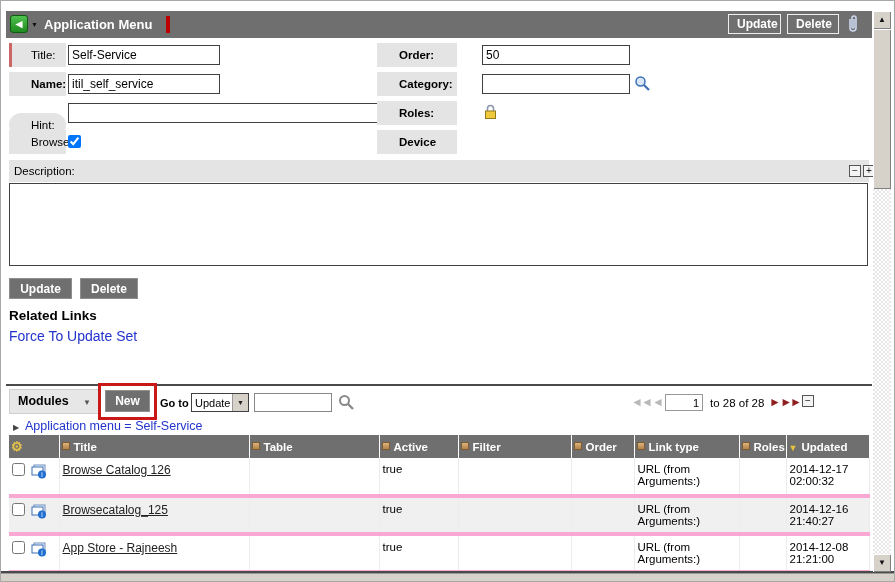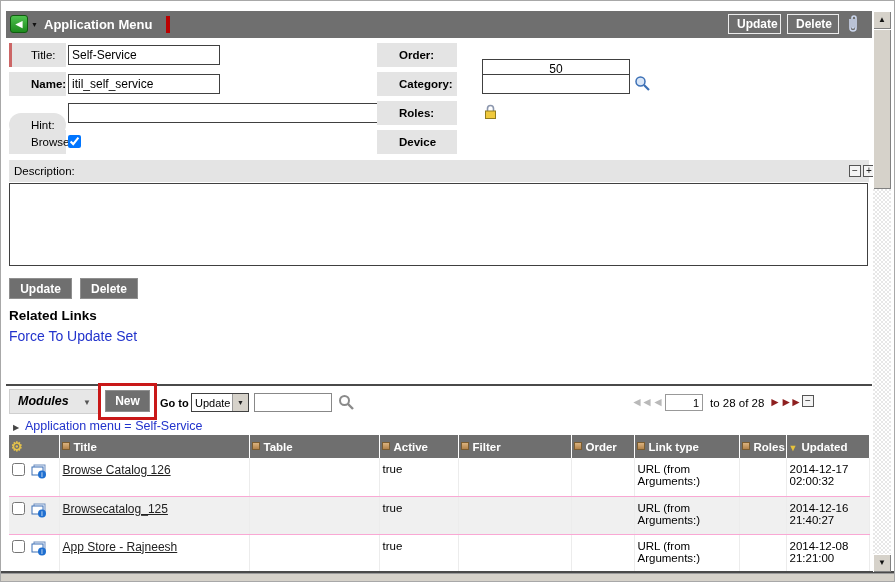--- a/index.html
+++ b/index.html
@@ -45,21 +45,21 @@
 
   .gray-btn { position:absolute; height:21px; background:var(--gray); color:#fff; font-weight:bold; font-size:12px;
               border:1px solid #8f8f8f; font-family:inherit; cursor:pointer; padding:0 8px; }
 
   .rel-head { position:absolute; left:8px; top:307px; font-weight:bold; font-size:13.5px; color:#000; }
   .rel-link { position:absolute; left:8px; top:327px; font-size:14px; color:var(--blue); text-decoration:none; cursor:pointer; }
 
   
   .sep-line { position:absolute; left:5px; top:383px; width:866px; height:2px; background:#4a4a4a; }
   .mod-block { position:absolute; left:8px; top:388px; width:90px; height:25px; background:#e7e7e7;
-               border:1px solid #cfcfcf; cursor:pointer;font-style:italic; }
+               border:1px solid #cfcfcf; cursor:pointer; }
   .mod-block .lbl { position:absolute; left:8px; top:0; height:23px; line-height:23px; font-weight:bold; font-size:12.5px; }
   .mod-block .car { position:absolute; right:7px; top:8px; font-size:8px; color:#555; }
   .annot { position:absolute; left:97px; top:382px; width:59px; height:37px; border:3px solid var(--red); pointer-events:none; }
   .new-btn { left:104px; top:389px; width:45px; height:22px; position:absolute; }
   .goto-lbl { position:absolute; left:159px; top:396px; font-weight:bold; font-size:11px; }
   .goto-sel { left:190px; top:392px; width:58px; }
   .goto-sel.sel { height:19px; } .goto-sel .txt { font-size:11px; } .goto-sel .btn { height:17px; line-height:17px; }
   .srch-inp { left:253px; top:392px; width:78px; height:19px; }
   .mag2 { position:absolute; left:337px; top:393px; }
   .vcr { position:absolute; top:394px; font-size:12px; letter-spacing:-2px; cursor:pointer; }
@@ -75,21 +75,21 @@
   table.list { position:absolute; left:8px; top:434px; width:860px; border-collapse:collapse; table-layout:fixed; }
   table.list col:nth-child(1){width:50px;} table.list col:nth-child(2){width:190px;}
   table.list col:nth-child(3){width:130px;} table.list col:nth-child(4){width:79px;}
   table.list col:nth-child(5){width:113px;} table.list col:nth-child(6){width:63px;}
   table.list col:nth-child(7){width:105px;} table.list col:nth-child(8){width:47px;}
   table.list col:nth-child(9){width:83px;}
   table.list th { background:var(--gray); color:#fff; font-size:11.5px; font-weight:bold; text-align:left;
                   height:23px; padding:0 2px; border-right:1px solid rgba(255,255,255,.5); cursor:pointer;
                   white-space:nowrap; overflow:hidden; }
   table.list td { font-size:11.5px; vertical-align:top; padding:5px 3px 0 3px; height:38px;
-                  border-bottom:1px solid #f9a8d4; border-right:1px solid #ececec; }
+                  border-bottom:4px solid #f9a8d4; border-right:1px solid #ececec; }
   tr.alt td { background:#f0f0f0; }
   .fld-ico { display:inline-block; width:8px; height:8px; background:linear-gradient(#dcb37e,#b3834a);
              border:1px solid #7a5c30; margin-right:4px; vertical-align:1px; }
   .gear { color:#e3c14b; font-size:13px; }
   .sort-desc { color:#e7c33c; font-size:9px; margin-right:4px; }
   .row-link { color:#222; font-size:12px; text-decoration:underline; cursor:pointer; }
   .cell-ico { display:inline-block; vertical-align:-3px; margin-left:6px; cursor:pointer; }
 
   .tbl-bottom { position:absolute; left:0px; top:570px; width:893px; height:2px; background:#4a4a4a; }
   .bottom-strip { position:absolute; left:0px; top:572px; width:893px; height:9px; background:#d6d2ca; border-top:1px solid #9a9a9a; }
@@ -133,21 +133,21 @@
   <div class="flabel l" style="top:71px;font-weight:bold;">Name:</div>
   <input class="finput" style="left: 67px; top: 73px; width: 152px;" value="itil_self_service">
 
   <div class="flabel l" style="top:112px;border-radius:12px;">Hint:</div>
   <input class="finput" style="left: 67px; top: 102px; width: 320px;">
 
   <div class="flabel l" style="top:129px;">Browse:</div>
   <input type="checkbox" style="position: absolute; left: 67px; top: 134px;" id="active-cb" checked="">
 
   <div class="flabel r" style="top:42px;">Order:</div>
-  <input class="finput" style="left: 481px; top: 44px; width: 148px; text-align: center; margin-top: 14px;" value="50">
+  <input class="finput" style="left: 481px; top: 44px; width: 148px; text-align: left;" value="50">
 
   <div class="flabel r" style="top:71px;">Category:</div>
   <input class="finput" style="left: 481px; top: 73px; width: 148px;">
   <span class="lens" style="position:absolute; left:633px; top:74px;">
     <svg width="17" height="17" viewBox="0 0 17 17">
         <circle cx="6.5" cy="6.5" r="4.5" fill="#d9e6f7" stroke="#3b6fb5" stroke-width="1.5"></circle>
         <line x1="10" y1="10" x2="15" y2="15" stroke="#3b6fb5" stroke-width="2.2"></line>
       </svg>
   </span>
 

